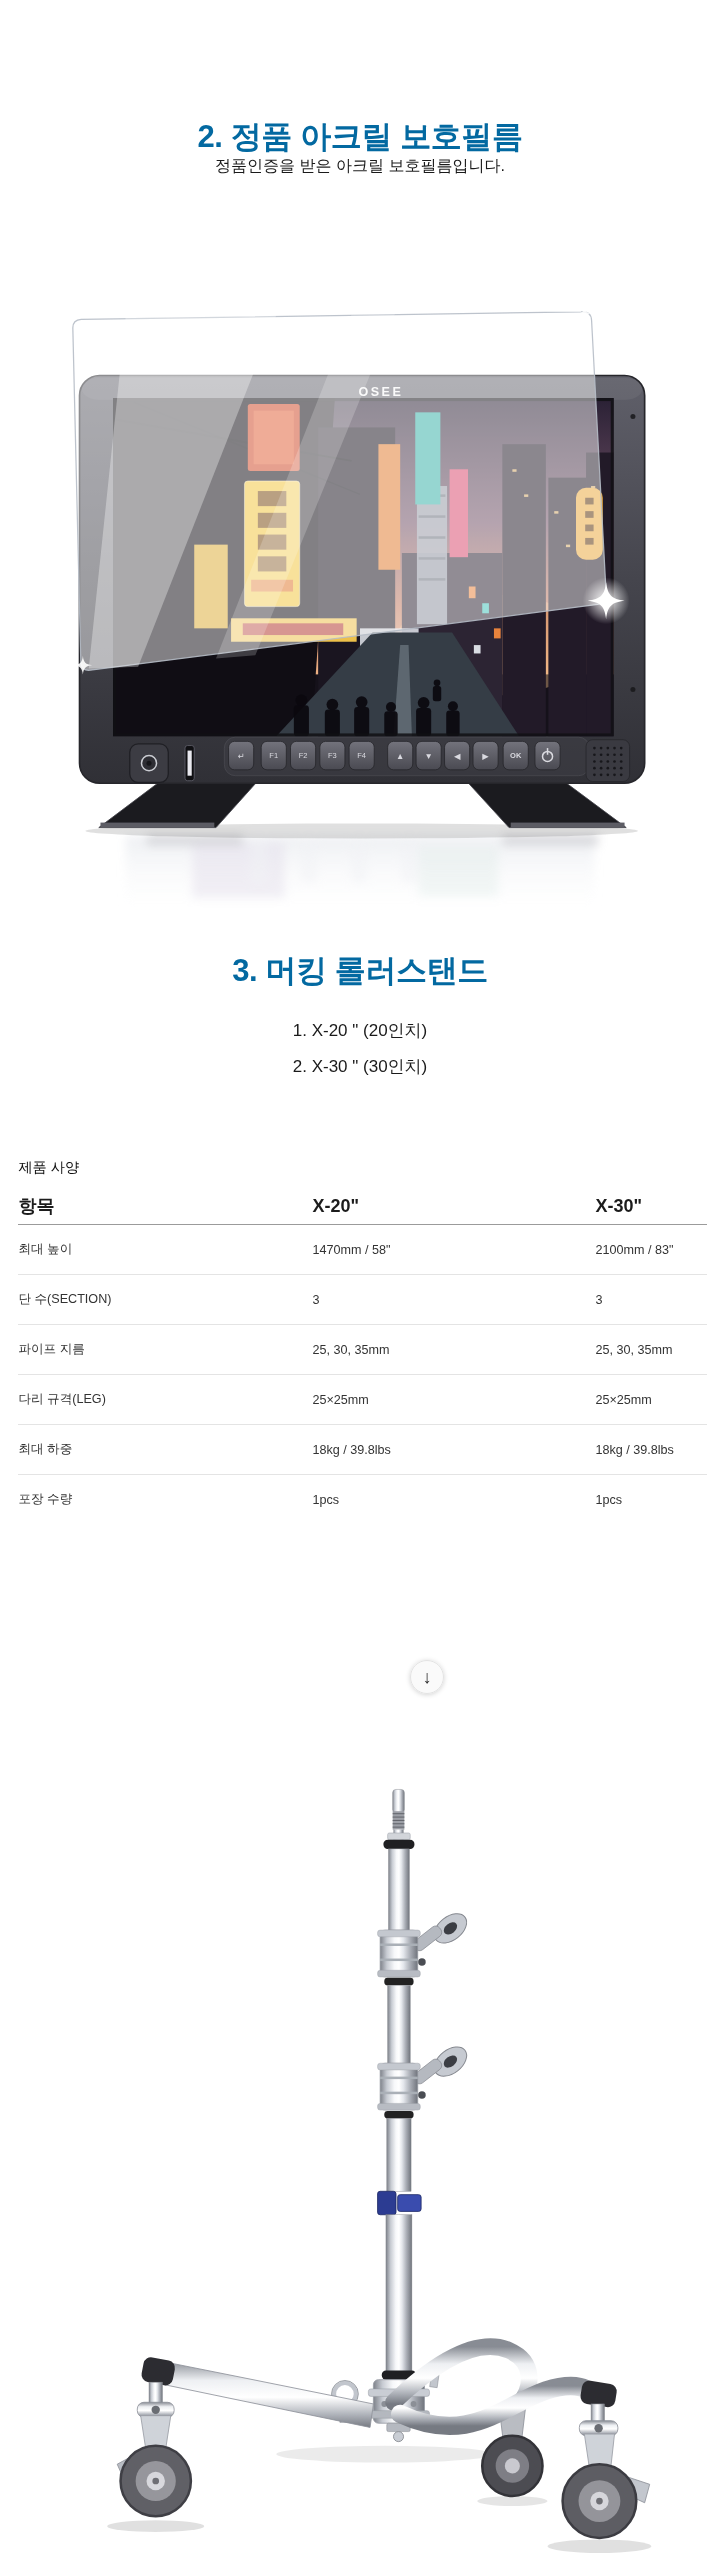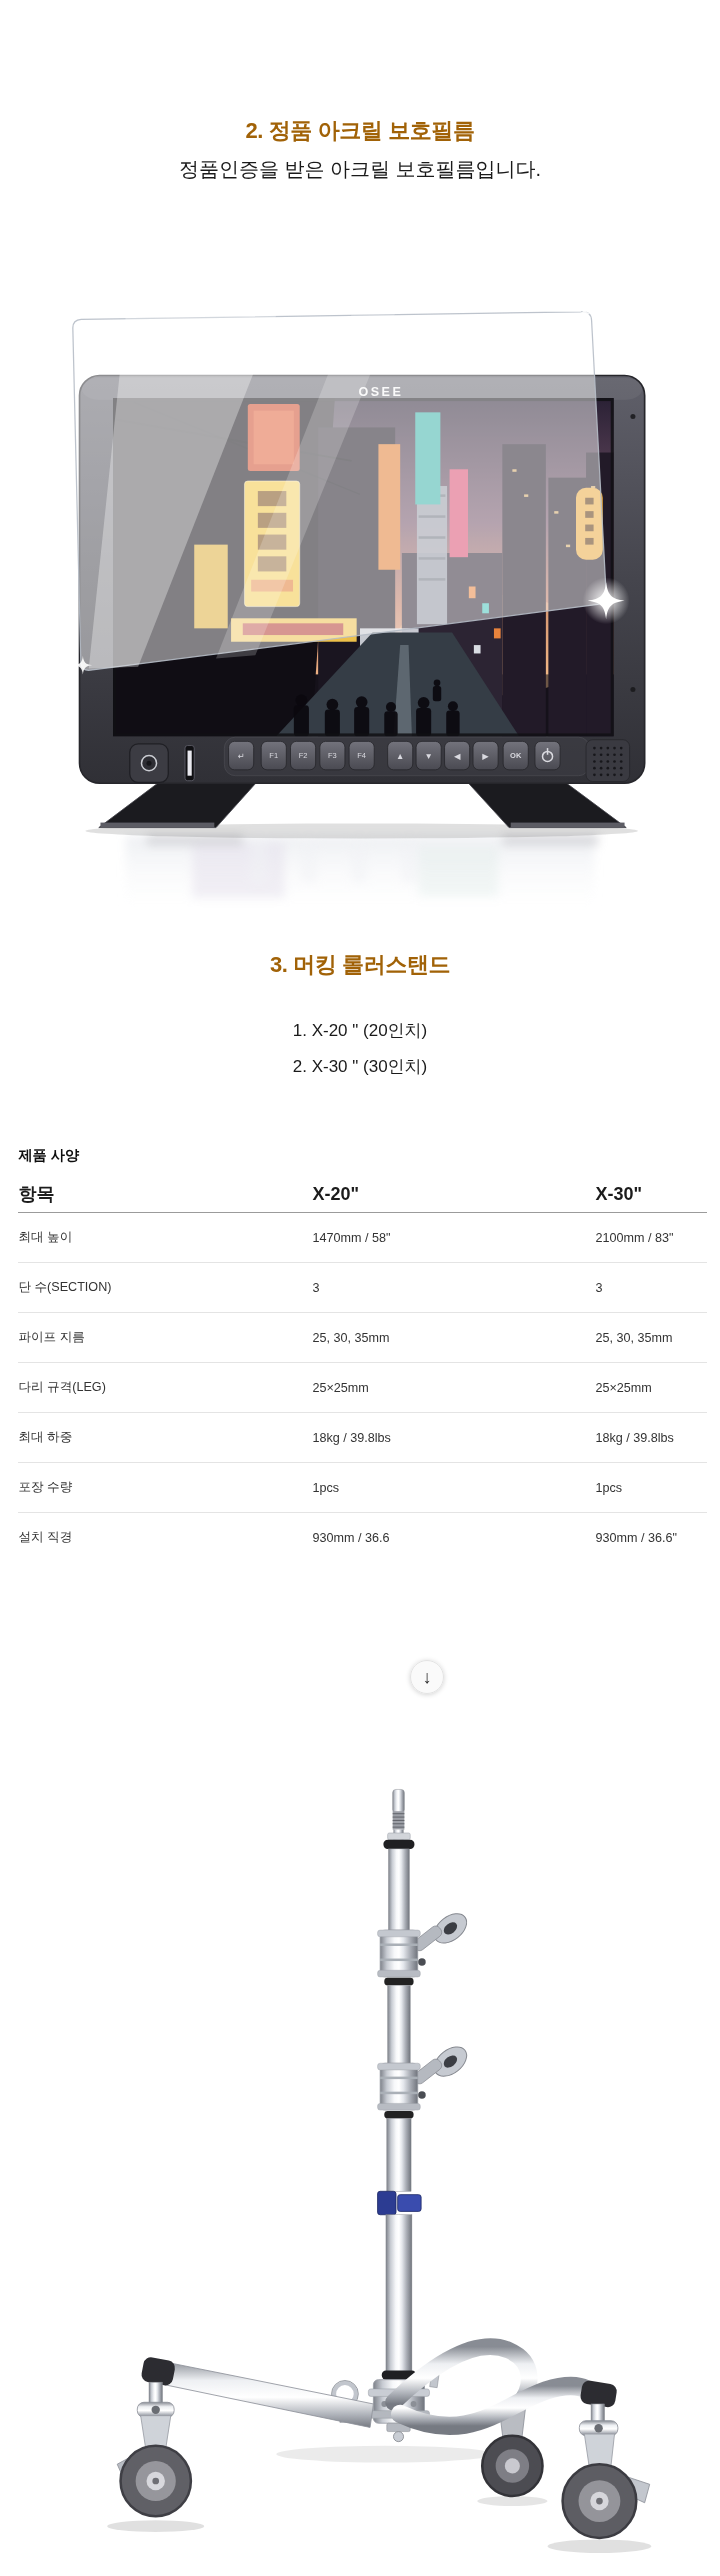--- a/index.html
+++ b/index.html
@@ -1,26 +1,26 @@
 <!DOCTYPE html>
 <html style="font-size:13.4px"><head>
 <meta charset="utf-8">
 <style>
   html,body{margin:0;padding:0;background:#ffffff;}
   .page{position:relative;width:720px;height:2576px;margin:0 auto;background:#ffffff;
         font-family:"Liberation Sans","DejaVu Sans",sans-serif;color:#111;overflow:hidden;}
   .center-text{position:absolute;left:0;width:100%;text-align:center;}
-  .h-main{font-size:22px;font-weight:800;letter-spacing:-0.4px;color:#a16207;}
-  .sub{font-size:20px;color:#1a1a1a;}
+  .h-main{font-size:31px;font-weight:800;letter-spacing:-0.4px;color:#0369a1;}
+  .sub{font-size:16px;color:#1a1a1a;}
   .list-block{position:absolute;left:0;width:100%;text-align:center;font-size:17px;color:#1a1a1a;}
   .list-block div{line-height:36px;}
   .figure{position:absolute;left:0;}
   
   .spec{position:absolute;left:18.4px;top:1146px;width:689px;}
-  .spec-title{font-size:14.2px;font-weight:700;color:#0e0e0e;}
+  .spec-title{font-size:14.2px;font-weight:400;color:#0e0e0e;margin-top:12px;}
   .spec-grid-head{display:grid;grid-template-columns:294px 283px 1fr;align-items:center;
       height:36px;margin-top:11px;border-bottom:0.8px solid #9b9b9b;
       font-size:18px;font-weight:700;color:#1c1c1c;}
   .spec-row{display:grid;grid-template-columns:294px 283px 1fr;align-items:center;
       height:49px;border-bottom:0.8px solid #e4e4e4;font-size:12.6px;color:#333;}
   .spec-row:last-child{border-bottom:none;}
   .scroll-badge{position:absolute;left:410px;top:1660px;width:32px;height:32px;border-radius:50%;
       background:rgba(250,250,250,0.92);border:0.8px solid #e3e3e3;
       box-shadow:0 0.8px 5px rgba(0,0,0,0.18);display:flex;align-items:center;justify-content:center;
       font-size:18.4px;color:#2b2b2b;cursor:pointer;}
@@ -301,25 +301,20 @@
     <div class="spec-row">
       <div>최대 하중</div>
       <div>18kg / 39.8lbs</div>
       <div>18kg / 39.8lbs</div>
     </div>
     <div class="spec-row">
       <div>포장 수량</div>
       <div>1pcs</div>
       <div>1pcs</div>
     </div>
-    <div class="spec-row">
-      <div>설치 직경</div>
-      <div>930mm / 36.6</div>
-      <div>930mm / 36.6"</div>
-    </div>
   </div>
 
   <div class="scroll-badge">
     <span>↓</span>
   </div>
 
   <div class="figure" style="top:1784px;">
     <svg width="720" height="792" viewBox="0 0 860 945">
       <defs>
         <linearGradient id="chromeH" x1="0" y1="0" x2="1" y2="0">

